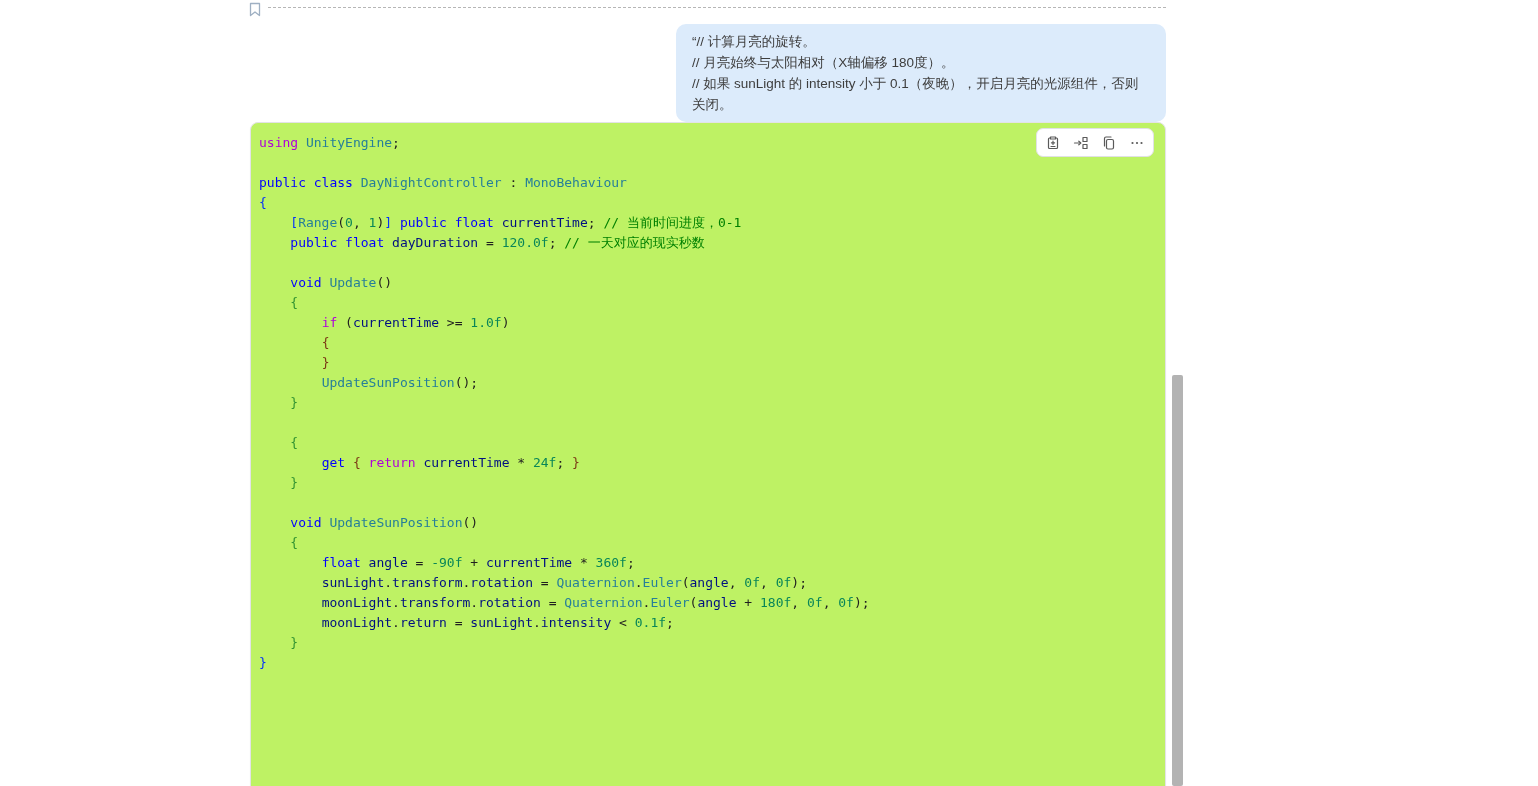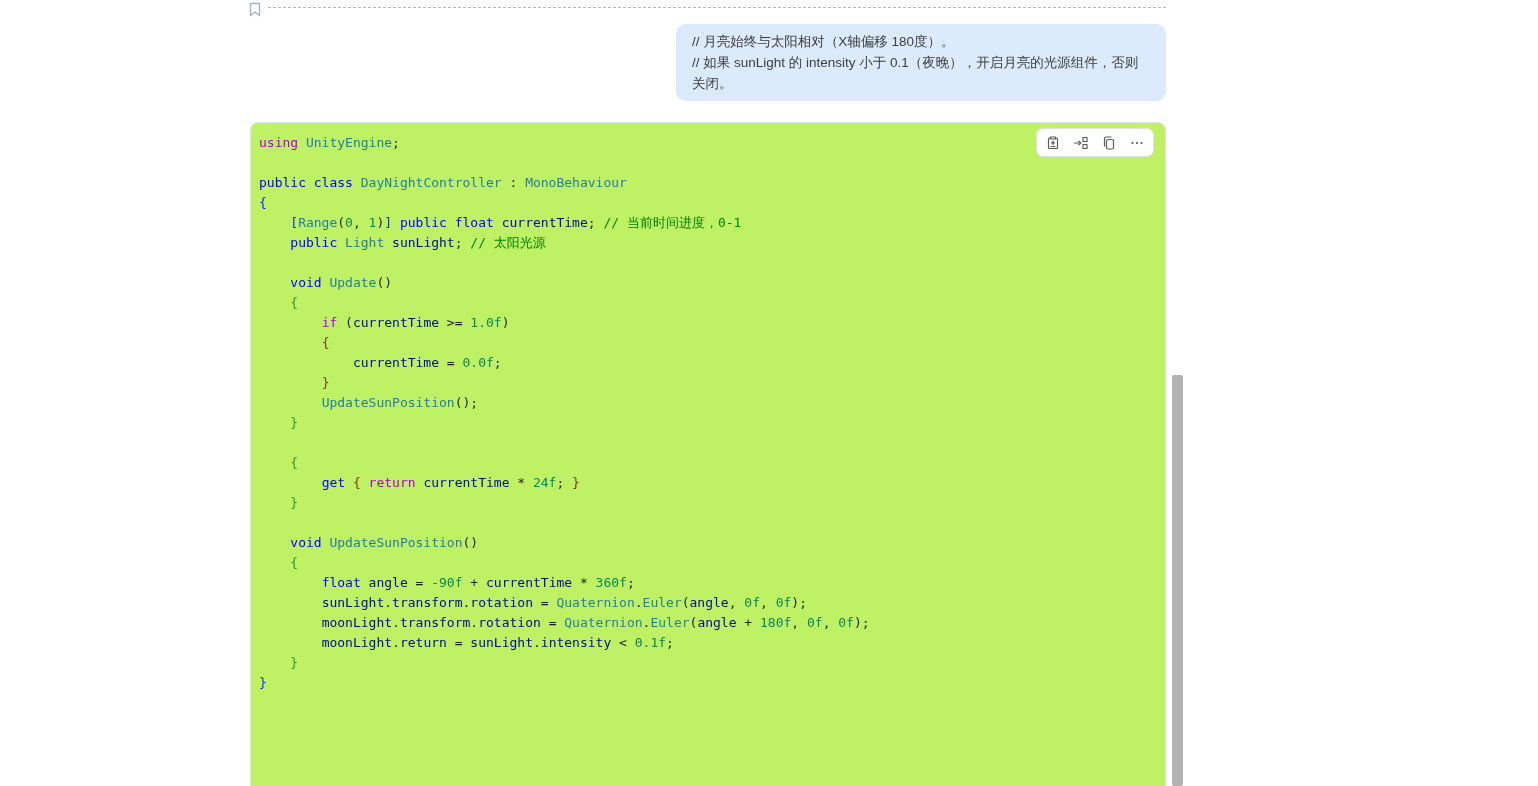--- a/index.html
+++ b/index.html
@@ -55,20 +55,21 @@
 
 <div class="bookmark">
   <svg width="16" height="16" viewBox="0 0 16 16" fill="none" stroke="#9fb0c3" stroke-width="1.3" stroke-linejoin="round">
     <path d="M3.5 2.5 h9 v12 l-4.5 -3.5 l-4.5 3.5 z"></path>
   </svg>
 </div>
 <div class="dashed-line"></div>
 
 <div class="bubble">
   <div>
+      <div class="msg-line">“// 计算月亮的旋转。</div>
       <div class="msg-line">// 月亮始终与太阳相对（X轴偏移 180度）。</div>
       <div class="msg-line">// 如果 sunLight 的 intensity 小于 0.1（夜晚），开启月亮的光源组件，否则关闭。</div>
     </div>
 </div>
 
 <div class="code-card">
   <div class="code-toolbar">
     <button class="tb-btn">
       <span>
         <svg width="16" height="16" viewBox="0 0 16 16" fill="none" stroke="currentColor" stroke-width="1.2" stroke-linecap="round" stroke-linejoin="round">
@@ -106,27 +107,26 @@
         </svg>
       </span>
     </button>
   </div>
   <div class="code-content">
       <div class="code-line"><span class="tok-kp">using</span><span class="tok-pl"> </span><span class="tok-ty">UnityEngine</span><span class="tok-pl">;</span></div>
       <div class="code-line">&nbsp;</div>
       <div class="code-line"><span class="tok-kb">public</span><span class="tok-pl"> </span><span class="tok-kb">class</span><span class="tok-pl"> </span><span class="tok-ty">DayNightController</span><span class="tok-pl"> : </span><span class="tok-ty">MonoBehaviour</span></div>
       <div class="code-line"><span class="tok-b1">{</span></div>
       <div class="code-line"><span class="tok-pl">    </span><span class="tok-b1">[</span><span class="tok-ty">Range</span><span class="tok-pl">(</span><span class="tok-nu">0</span><span class="tok-pl">, </span><span class="tok-nu">1</span><span class="tok-pl">)</span><span class="tok-b1">]</span><span class="tok-pl"> </span><span class="tok-kb">public</span><span class="tok-pl"> </span><span class="tok-kb">float</span><span class="tok-pl"> </span><span class="tok-va">currentTime</span><span class="tok-pl">; </span><span class="tok-co">// 当前时间进度，0-1</span></div>
-      <div class="code-line"><span class="tok-pl">    </span><span class="tok-kb">public</span><span class="tok-pl"> </span><span class="tok-ty">Light</span><span class="tok-pl"> </span><span class="tok-va">sunLight</span><span class="tok-pl">; </span><span class="tok-co">// 太阳光源</span></div>
+      <div class="code-line"><span class="tok-pl">    </span><span class="tok-kb">public</span><span class="tok-pl"> </span><span class="tok-kb">float</span><span class="tok-pl"> </span><span class="tok-va">dayDuration</span><span class="tok-pl"> = </span><span class="tok-nu">120.0f</span><span class="tok-pl">; </span><span class="tok-co">// 一天对应的现实秒数</span></div>
       <div class="code-line">&nbsp;</div>
       <div class="code-line"><span class="tok-pl">    </span><span class="tok-kb">void</span><span class="tok-pl"> </span><span class="tok-ty">Update</span><span class="tok-pl">()</span></div>
       <div class="code-line"><span class="tok-pl">    </span><span class="tok-b2">{</span></div>
       <div class="code-line"><span class="tok-pl">        </span><span class="tok-kp">if</span><span class="tok-pl"> (</span><span class="tok-va">currentTime</span><span class="tok-pl"> &gt;= </span><span class="tok-nu">1.0f</span><span class="tok-pl">)</span></div>
       <div class="code-line"><span class="tok-pl">        </span><span class="tok-b3">{</span></div>
-      <div class="code-line"><span class="tok-pl">            </span><span class="tok-va">currentTime</span><span class="tok-pl"> = </span><span class="tok-nu">0.0f</span><span class="tok-pl">;</span></div>
       <div class="code-line"><span class="tok-pl">        </span><span class="tok-b3">}</span></div>
       <div class="code-line"><span class="tok-pl">        </span><span class="tok-ty">UpdateSunPosition</span><span class="tok-pl">();</span></div>
       <div class="code-line"><span class="tok-pl">    </span><span class="tok-b2">}</span></div>
       <div class="code-line">&nbsp;</div>
       <div class="code-line"><span class="tok-pl">    </span><span class="tok-b2">{</span></div>
       <div class="code-line"><span class="tok-pl">        </span><span class="tok-kb">get</span><span class="tok-pl"> </span><span class="tok-b3">{</span><span class="tok-pl"> </span><span class="tok-kp">return</span><span class="tok-pl"> </span><span class="tok-va">currentTime</span><span class="tok-pl"> * </span><span class="tok-nu">24f</span><span class="tok-pl">; </span><span class="tok-b3">}</span></div>
       <div class="code-line"><span class="tok-pl">    </span><span class="tok-b2">}</span></div>
       <div class="code-line">&nbsp;</div>
       <div class="code-line"><span class="tok-pl">    </span><span class="tok-kb">void</span><span class="tok-pl"> </span><span class="tok-ty">UpdateSunPosition</span><span class="tok-pl">()</span></div>
       <div class="code-line"><span class="tok-pl">    </span><span class="tok-b2">{</span></div>

